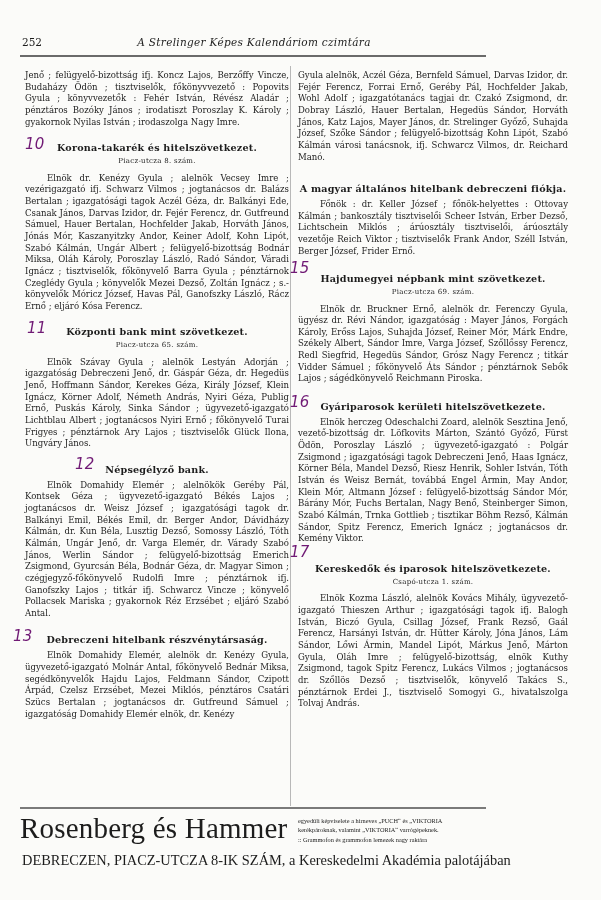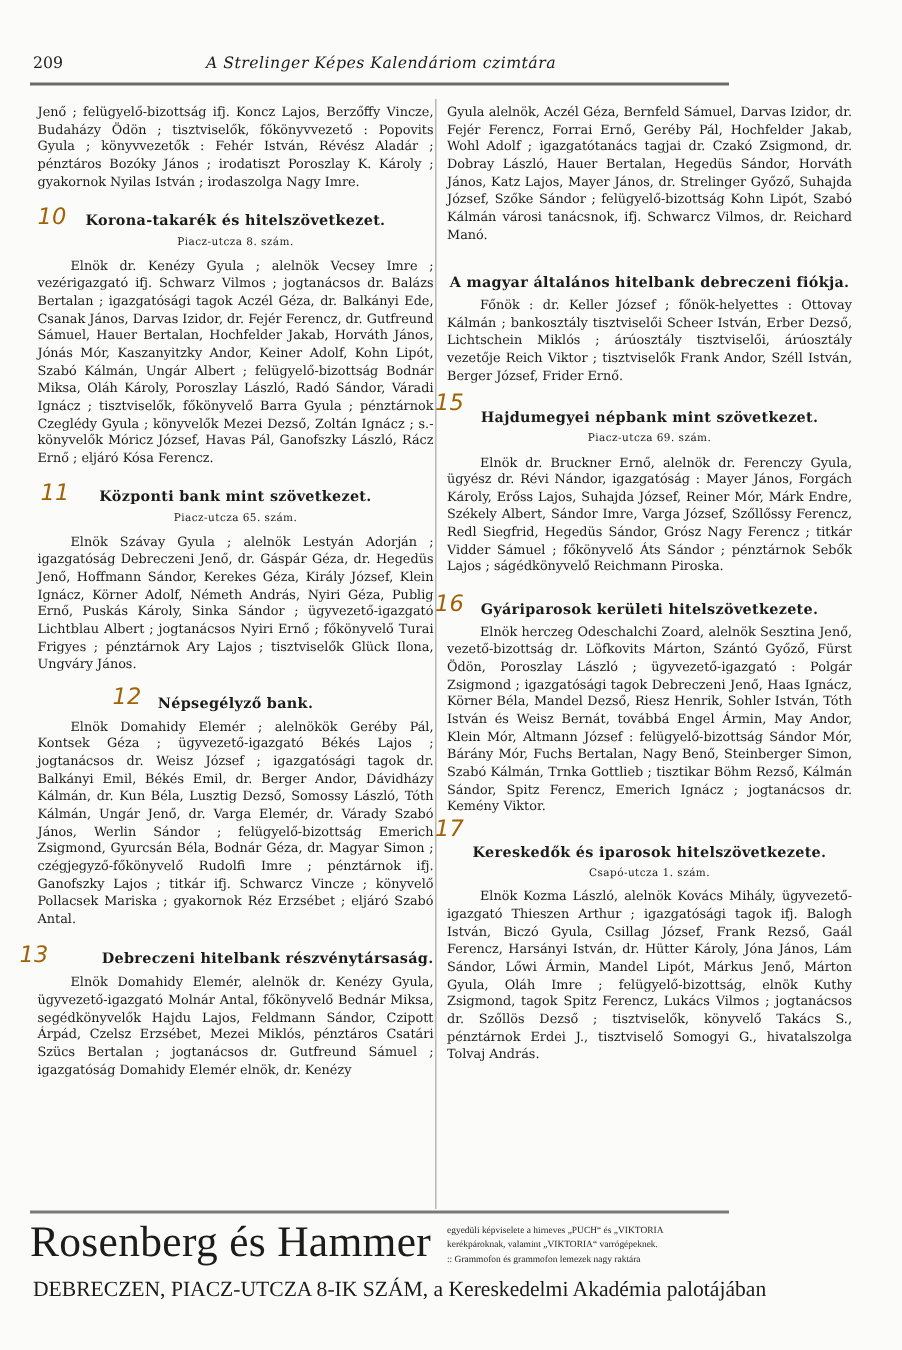--- a/index.html
+++ b/index.html
@@ -14,34 +14,34 @@
   .rule-top { position: absolute; top: 55px; left: 20px; width: 466px; height: 2px; background: #6a6a6a; }
   .col { position: absolute; top: 70px; width: 264px; font-size: 8.55px; line-height: 11.65px; text-align: justify; }
   .col.left { left: 25px; }
   .col.right { left: 298px; width: 270px; }
   .col-divider { position: absolute; left: 290px; top: 66px; width: 1px; height: 740px; background: #b8b8b8; }
   .para { margin: 0; text-indent: 0; }
   .para.indent { text-indent: 22px; }
   .section { position: relative; }
   .sec-title { font-weight: bold; font-size: 9.6px; text-align: center; margin: 14px 0 2px 0; letter-spacing: 0.2px; position: relative; }
   .sec-sub { font-size: 7px; text-align: center; margin: 0 0 5px 0; letter-spacing: 0.3px; }
-  .hand { position: absolute; font-family: "DejaVu Sans", sans-serif; font-style: italic; color: #a16207; font-size: 15px; font-weight: normal; }
+  .hand { position: absolute; font-family: "DejaVu Sans", sans-serif; font-style: italic; color: #701a75; font-size: 15px; font-weight: normal; }
   .rule-bottom { position: absolute; top: 807px; left: 20px; width: 466px; height: 2px; background: #7a7a7a; }
   .ad { position: absolute; top: 812px; left: 20px; width: 470px; height: 60px; }
   .ad-brand { position: absolute; left: 0; top: 0; font-size: 29px; font-family: "Liberation Serif", serif; letter-spacing: 0.2px; }
   .ad-blurb { position: absolute; left: 278px; top: 4px; font-size: 6.3px; line-height: 9.3px; width: 200px; font-family: "Liberation Serif", serif; }
   .ad-address { position: absolute; left: 2px; top: 40px; font-size: 14.4px; font-family: "Liberation Serif", serif; white-space: nowrap; text-align: center; }
 </style>
 </head>
 <body>
 
 <div class="page">
 
   <div class="header">
-    <span class="page-num">209</span>
+    <span class="page-num">252</span>
     <span class="running-title">A Strelinger Képes Kalendáriom czimtára</span>
   </div>
   <div class="rule-top"></div>
 
   <div class="col-divider"></div>
 
   <div class="col left">
     <p class="para">Jenő ; felügyelő-bizottság ifj. Koncz Lajos, Berzőffy Vincze, Budaházy Ödön ; tisztviselők, főkönyvvezető : Popovits Gyula ; könyvvezetők : Fehér István, Révész Aladár ; pénztáros Bozóky János ; irodatiszt Poroszlay K. Károly ; gyakornok Nyilas István ; irodaszolga Nagy Imre.</p>
 
     <div class="section">
@@ -64,21 +64,21 @@
 
     <div class="section">
       <div class="sec-title" style="margin-bottom:4px;">
         <span class="hand" style="left:50px;top:-5px;">12</span>
         <span>Népsegélyző bank.</span>
       </div>
       <p class="para indent">Elnök Domahidy Elemér ; alelnökök Geréby Pál, Kontsek Géza ; ügyvezető-igazgató Békés Lajos ; jogtanácsos dr. Weisz József ; igazgatósági tagok dr. Balkányi Emil, Békés Emil, dr. Berger Andor, Dávidházy Kálmán, dr. Kun Béla, Lusztig Dezső, Somossy László, Tóth Kálmán, Ungár Jenő, dr. Varga Elemér, dr. Várady Szabó János, Werlin Sándor ; felügyelő-bizottság Emerich Zsigmond, Gyurcsán Béla, Bodnár Géza, dr. Magyar Simon ; czégjegyző-főkönyvelő Rudolfi Imre ; pénztárnok ifj. Ganofszky Lajos ; titkár ifj. Schwarcz Vincze ; könyvelő Pollacsek Mariska ; gyakornok Réz Erzsébet ; eljáró Szabó Antal.</p>
     </div>
 
     <div class="section">
-      <div class="sec-title" style="margin-bottom:5px;text-align:right;">
+      <div class="sec-title" style="margin-bottom:5px;">
         <span class="hand" style="left:-12px;top:-3px;">13</span>
         <span>Debreczeni hitelbank részvénytársaság.</span>
       </div>
       <p class="para indent">Elnök Domahidy Elemér, alelnök dr. Kenézy Gyula, ügyvezető-igazgató Molnár Antal, főkönyvelő Bednár Miksa, segédkönyvelők Hajdu Lajos, Feldmann Sándor, Czipott Árpád, Czelsz Erzsébet, Mezei Miklós, pénztáros Csatári Szücs Bertalan ; jogtanácsos dr. Gutfreund Sámuel ; igazgatóság Domahidy Elemér elnök, dr. Kenézy</p>
     </div>
   </div>
 
   <div class="col right">
     <p class="para">Gyula alelnök, Aczél Géza, Bernfeld Sámuel, Darvas Izidor, dr. Fejér Ferencz, Forrai Ernő, Geréby Pál, Hochfelder Jakab, Wohl Adolf ; igazgatótanács tagjai dr. Czakó Zsigmond, dr. Dobray László, Hauer Bertalan, Hegedüs Sándor, Horváth János, Katz Lajos, Mayer János, dr. Strelinger Győző, Suhajda József, Szőke Sándor ; felügyelő-bizottság Kohn Lipót, Szabó Kálmán városi tanácsnok, ifj. Schwarcz Vilmos, dr. Reichard Manó.</p>
 

